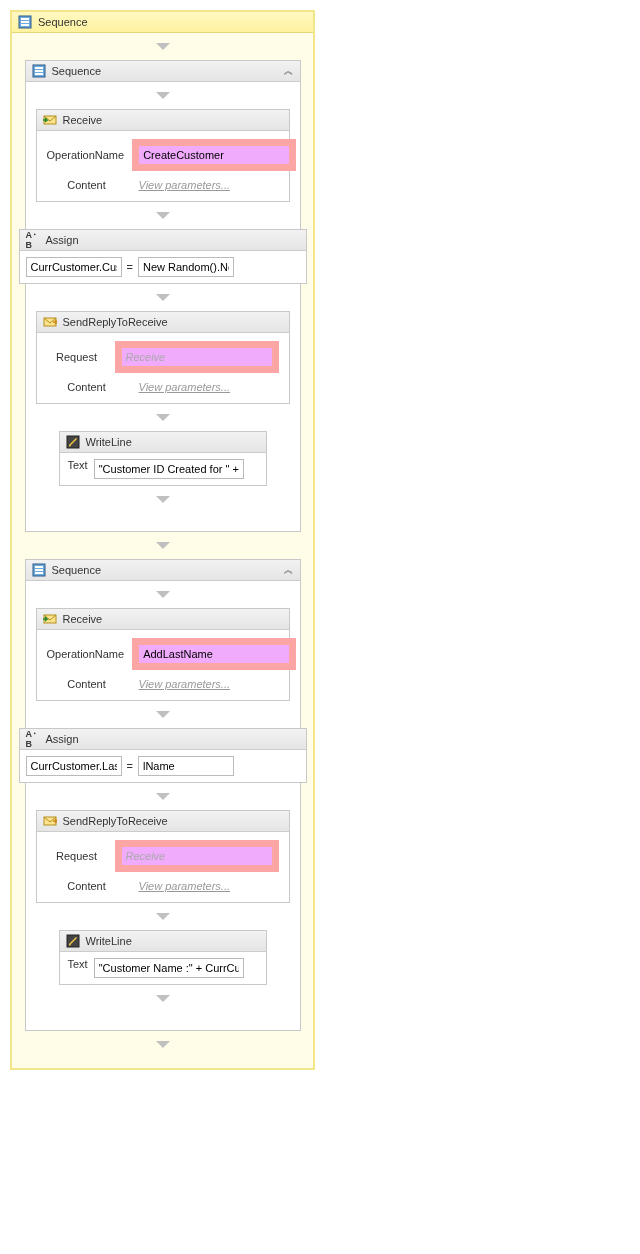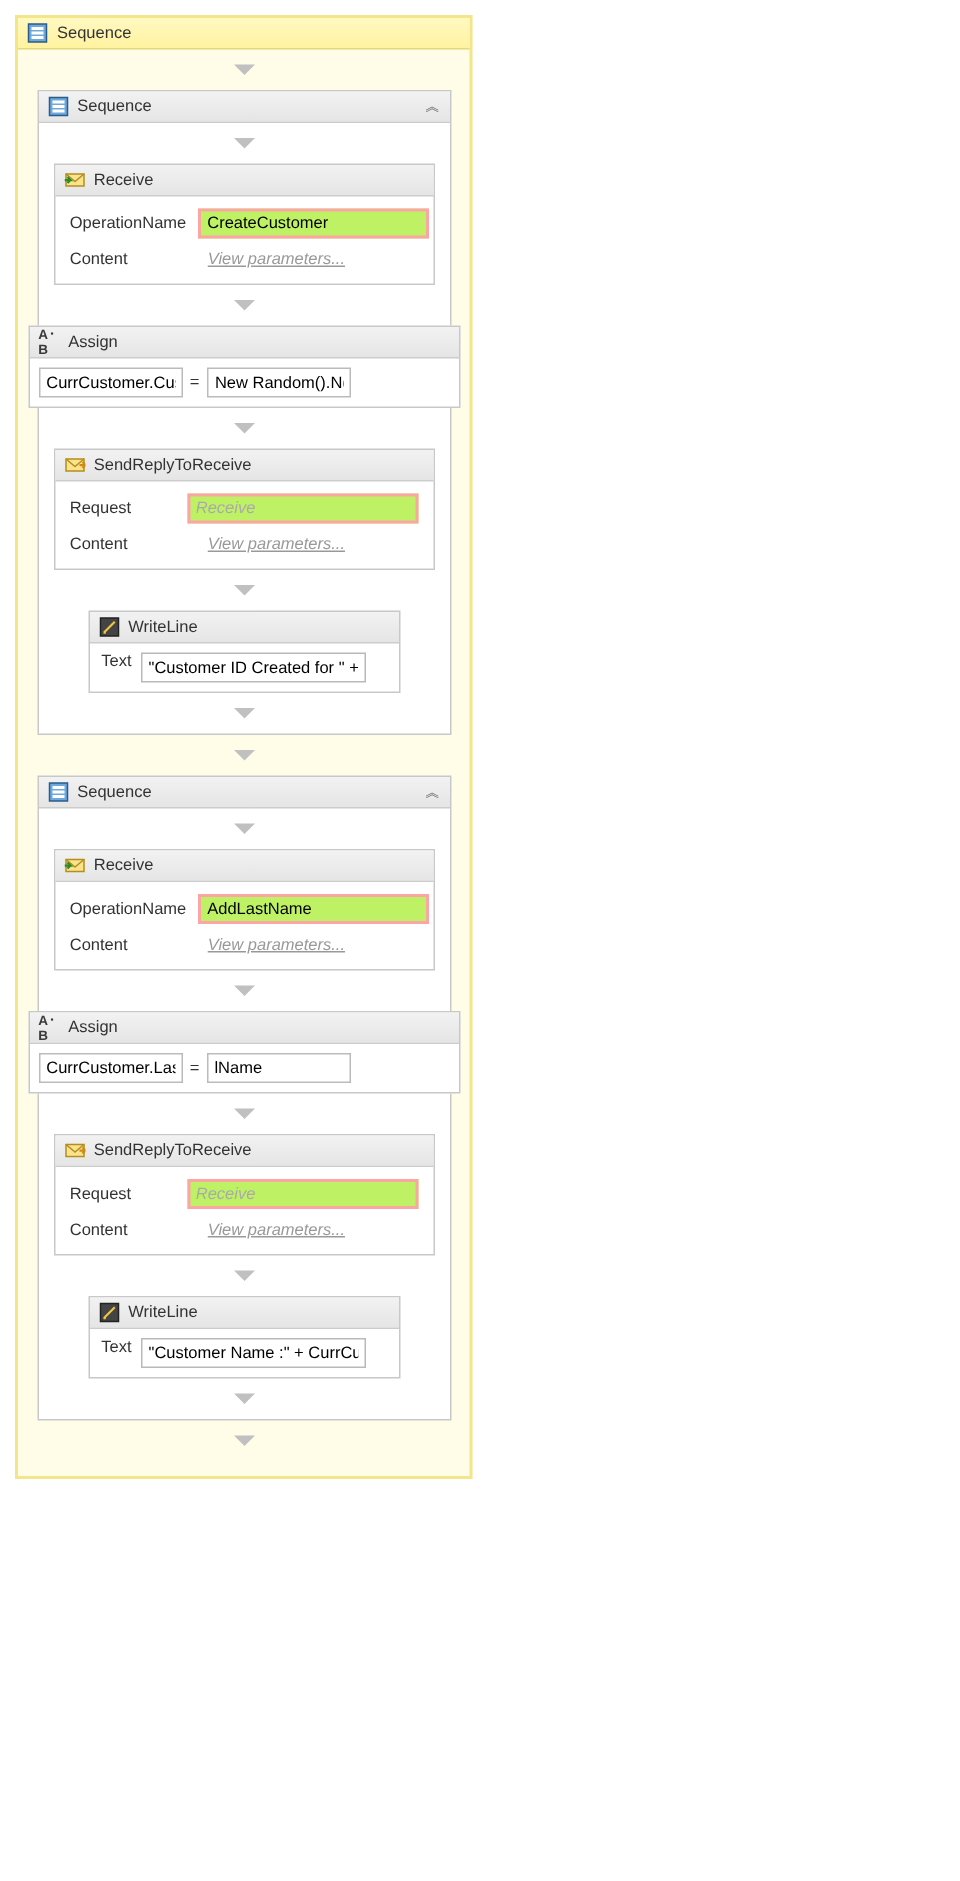--- a/index.html
+++ b/index.html
@@ -53,49 +53,49 @@
     border-bottom: 1px solid #ccc;
     padding: 3px 6px;
     display: flex;
     align-items: center;
     gap: 6px;
   }
   .inner-body {
     display: flex;
     flex-direction: column;
     align-items: center;
-    padding: 0 0 0 0;
+    padding: 0 0 18px 0;
   }
   .collapse-caret {
     margin-left: auto;
     color: #666;
     font-size: 10px;
   }
   .activity-block { width: 254px; }
   .activity-body { padding: 8px 10px; }
   .row {
     display: flex;
     align-items: center;
     margin-bottom: 6px;
   }
   .row:last-child { margin-bottom: 0; }
   .row-label {
     width: 88px;
-    text-align: left;
+    text-align: center;
     padding-right: 8px;
     white-space: nowrap;
   }
   .text-input {
     flex: 1;
-    border: 2px solid #fca5a5;
+    border: 7px solid #fca5a5;
     padding: 2px 4px;
     font-size: 11px;
     font-family: inherit;
-    background: #bef264;
-    height: 20px;
+    background: #f0abfc;
+    height: 32px;
   }
   .text-input.grey-placeholder::placeholder { color: #aaa; font-style: italic; }
   .assign-block { width: 288px; }
   .assign-body {
     display: flex;
     align-items: center;
     gap: 4px;
     padding: 6px;
   }
   .assign-input {

